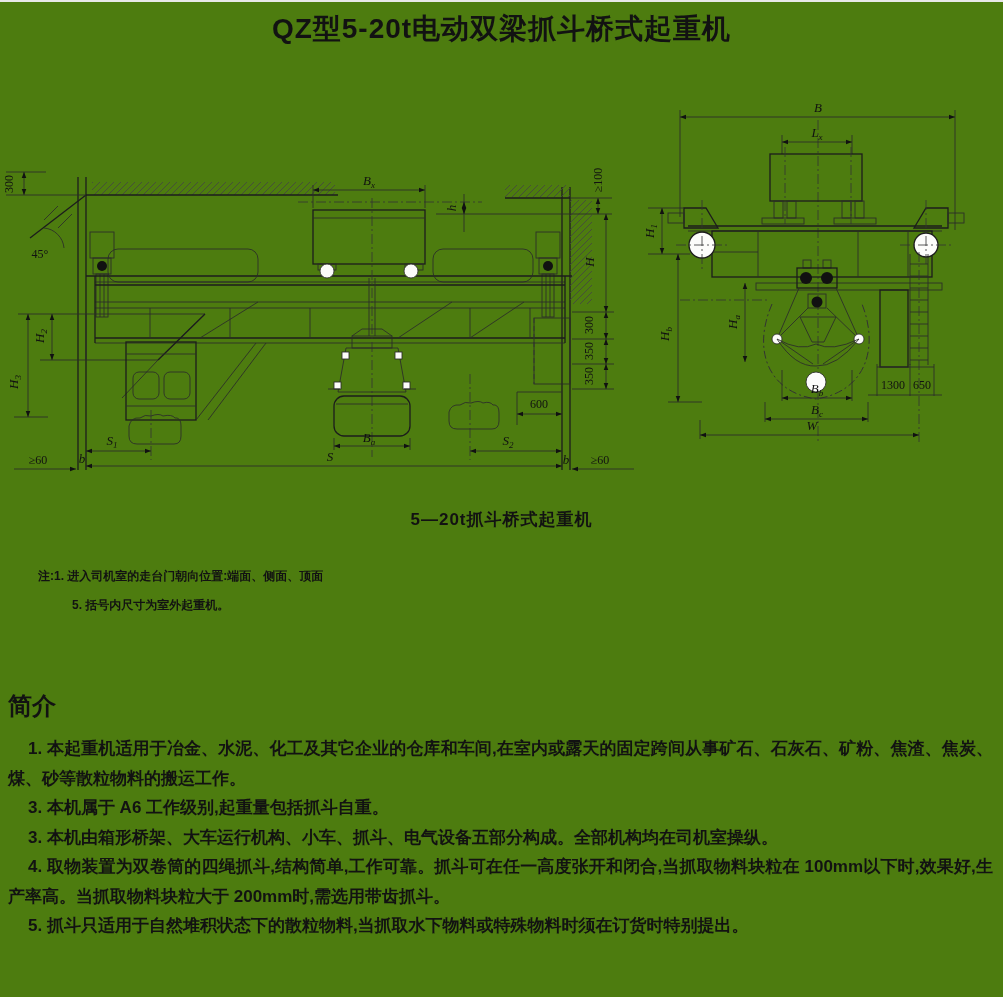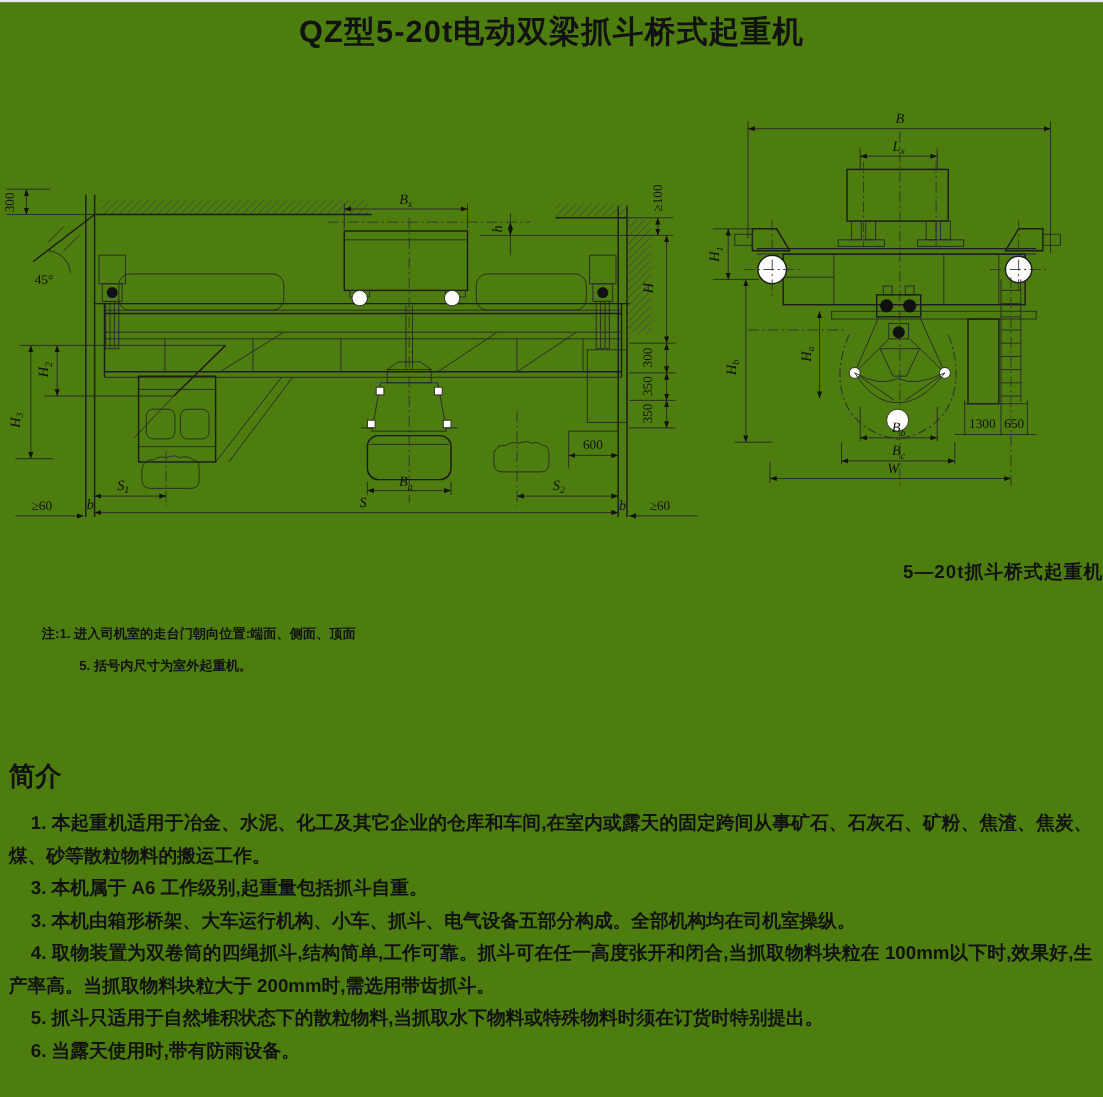--- a/index.html
+++ b/index.html
@@ -1,21 +1,21 @@
 <!DOCTYPE html>
 <html><head>
 <meta charset="utf-8">
 <style>
   html,body{margin:0;padding:0;background:#e8e8e8;}
   .page{position:relative;width:1003px;height:997px;background:#4d7c0f;color:#121212;
         font-family:"Liberation Sans",sans-serif;overflow:hidden;margin:2px auto;}
   .title{position:absolute;top:8px;left:0;width:100%;text-align:center;
          font-size:28px;font-weight:bold;letter-spacing:1px;}
   .drawing{position:absolute;top:85px;left:0;}
-  .caption{position:absolute;top:506px;left:0;width:100%;text-align:right;
+  .caption{position:absolute;top:506px;left:0;width:100%;text-align:center;
            font-size:17px;font-weight:bold;letter-spacing:1px;}
   .notes{position:absolute;top:560px;left:38px;font-size:12px;font-weight:bold;line-height:29px;}
   .notes .note-line + .note-line{margin-left:34px;}
   .intro{position:absolute;top:688px;left:8px;width:985px;}
   .intro-heading{font-size:24px;font-weight:bold;margin:0 0 12px 0;}
   .intro p{margin:0;font-size:17px;font-weight:bold;line-height:29.5px;
            text-align:justify;text-indent:20px;}
   
   .m{stroke:#1c1c1c;stroke-width:1.3;fill:none;}
   .t{stroke:#2a2a2a;stroke-width:0.85;fill:none;}
@@ -399,16 +399,15 @@
     <div class="note-line">5. 括号内尺寸为室外起重机。</div>
   </div>
 
   <div class="intro">
     <h2 class="intro-heading">简介</h2>
     <p>1. 本起重机适用于冶金、水泥、化工及其它企业的仓库和车间,在室内或露天的固定跨间从事矿石、石灰石、矿粉、焦渣、焦炭、煤、砂等散粒物料的搬运工作。</p>
     <p>3. 本机属于 A6 工作级别,起重量包括抓斗自重。</p>
     <p>3. 本机由箱形桥架、大车运行机构、小车、抓斗、电气设备五部分构成。全部机构均在司机室操纵。</p>
     <p>4. 取物装置为双卷筒的四绳抓斗,结构简单,工作可靠。抓斗可在任一高度张开和闭合,当抓取物料块粒在 100mm以下时,效果好,生产率高。当抓取物料块粒大于 200mm时,需选用带齿抓斗。</p>
     <p>5. 抓斗只适用于自然堆积状态下的散粒物料,当抓取水下物料或特殊物料时须在订货时特别提出。</p>
-    <p>6. 当露天使用时,带有防雨设备。</p>
   </div>
 
 </div>
 
 </body></html>

